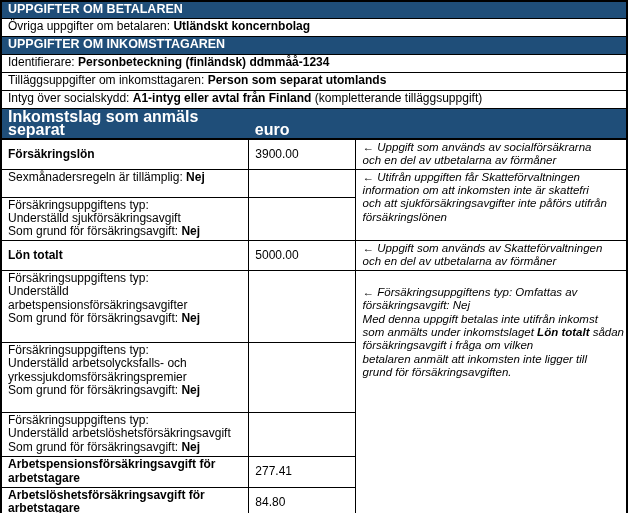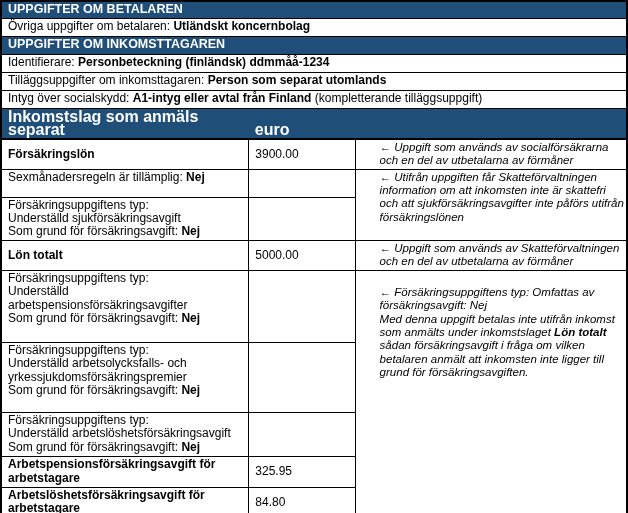--- a/index.html
+++ b/index.html
@@ -47,21 +47,21 @@
     border-bottom:2px solid var(--border);
     vertical-align:bottom;
     font-size:16px;
   }
   .pre{white-space:pre-line;}
   b, .b{font-weight:bold;}
   td.note{
     font-style:italic;
     font-size:11.5px;
     line-height:13.4px;
-    padding-left:24px;
+    padding-left:7px;
     padding-right:2px;
   }
   .vmid{vertical-align:middle;}
   td.bigNote{padding-top:15px;}
   .notePara{margin-top:0;}
   
   tr.h-bar1 td{height:14px;}
   tr.h-info td{height:15px;}
   tr.h-bar3 td{height:24px;}
   tr.r1 td{height:23px;margin-top:46px;}
@@ -186,21 +186,21 @@
     <td>
       <span class="pre">Försäkringsuppgiftens typ:
 Underställd arbetslöshetsförsäkringsavgift
 Som grund för försäkringsavgift: </span><b>Nej</b>
     </td>
     <td></td>
   </tr>
 
   <tr class="r8">
     <td class="vmid"><b>Arbetspensionsförsäkringsavgift för arbetstagare</b></td>
-    <td class="vmid">325.95</td>
+    <td class="vmid">277.41</td>
   </tr>
 
   <tr class="r9">
     <td class="vmid"><b>Arbetslöshetsförsäkringsavgift för arbetstagare</b></td>
     <td class="vmid">84.80</td>
   </tr>
 </tbody>
   </table>
 
 </body></html>

